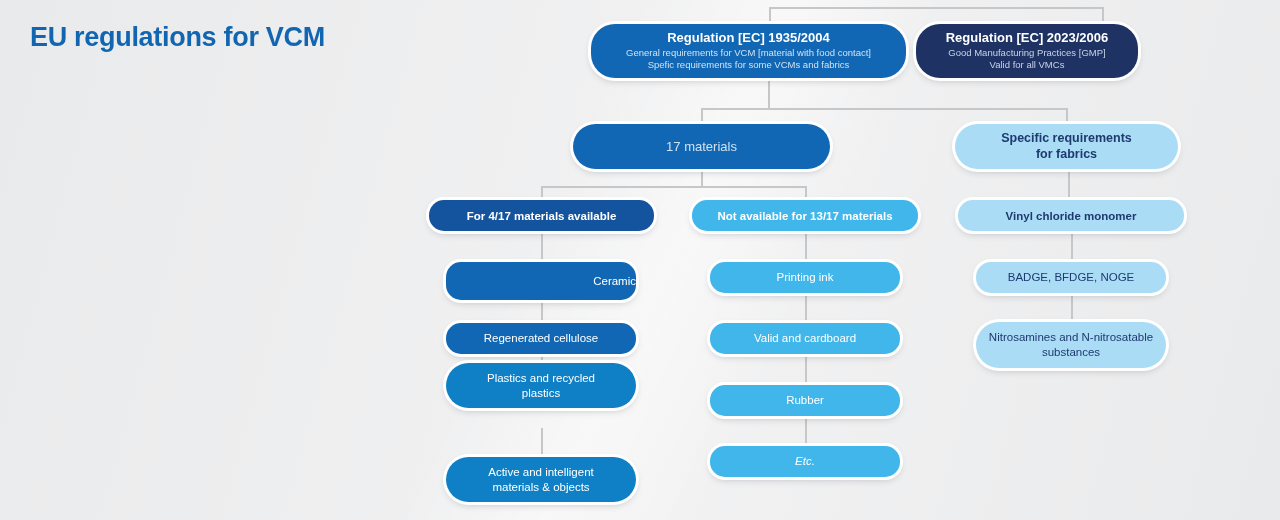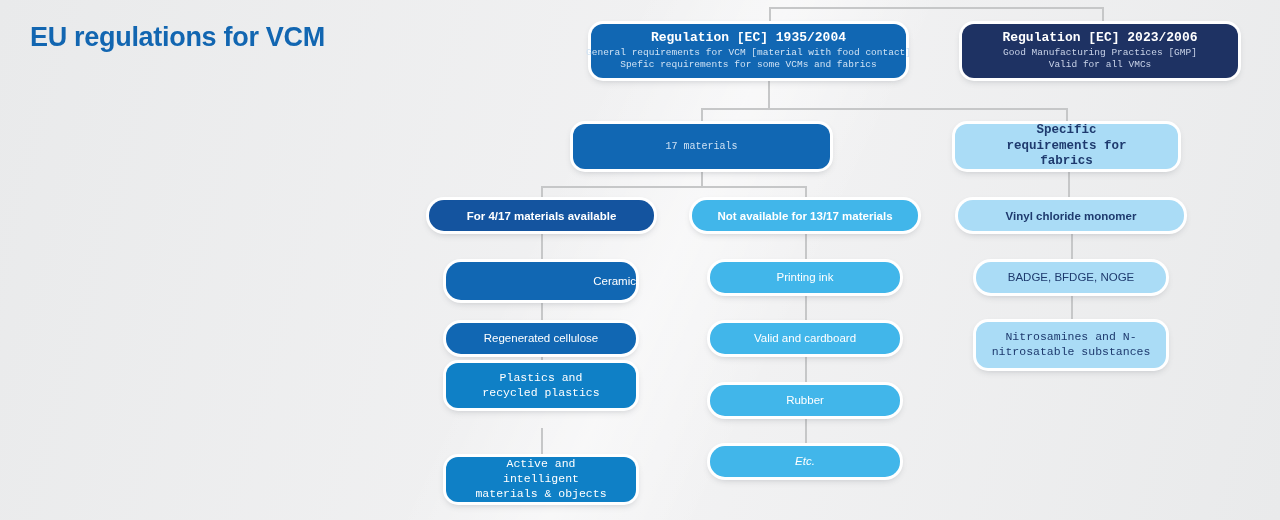--- a/index.html
+++ b/index.html
@@ -18,43 +18,43 @@
   .ln{position:absolute;background:#c6c7c8;z-index:1;}
   .v{width:1.5px;}
   .h{height:1.5px;}
   
   .node{
     position:absolute;z-index:2;box-sizing:border-box;
     display:flex;flex-direction:column;align-items:center;justify-content:center;
     text-align:center;color:#fff;
     box-shadow:0 0 0 3px #ffffff,0 3px 7px rgba(80,85,95,.30);
   }
-  .r12{border-radius:12px;font-family:Liberation Mono, monospace;}
+  .r12{border-radius:24px;}
   .r15{border-radius:15px;}
   .blue{background:#1167b3;}
   .navy{background:#1e3263;}
   .darkblue{background:#14549f;}
   .midblue{background:#0f80c6;}
   .cyan{background:#41b6ea;}
   .light{background:#aadcf6;color:#1e3a6e;}
   .node-title{font-weight:bold;font-size:13px;line-height:1.3;white-space:nowrap;}
   .node-sub{font-size:9.5px;line-height:1.35;color:#cfe2f4;white-space:nowrap;}
   .navy .node-sub{color:#c9d3e8;}
   .mid-title{font-weight:bold;font-size:12.5px;line-height:1.25;}
-  .mid-sub{font-size:10px;color:#cfe2f4;margin-top:0;}
+  .mid-sub{font-size:13px;color:#cfe2f4;margin-top:0;}
   .row3-label{font-weight:bold;font-size:11.5px;white-space:nowrap;}
   .light .row3-label{color:#1e3a6e;}
   .leaf-label{font-size:11.5px;line-height:1.3;}
   .w120{display:inline-block;max-width:120px;}
   .w130{display:inline-block;max-width:132px;}
   .w150{display:inline-block;max-width:150px;}
   .w165{display:inline-block;max-width:165px;}
   
   #n-reg1{left:591px;top:24px;width:315px;height:54px;}
-  #n-reg2{left:962px;top:24px;width:276px;height:54px;}
+  #n-reg2{left:916px;top:24px;width:222px;height:54px;}
   #n-material{left:573px;top:124px;width:257px;height:45px;}
   #n-fabrics{left:955px;top:124px;width:223px;height:45px;}
   #n-available{left:429px;top:200px;width:225px;height:31px;}
   #n-notavail{left:692px;top:200px;width:226px;height:31px;}
   #n-vinyl{left:958px;top:200px;width:226px;height:31px;}
   #n-ceramic{left:446px;top:262px;width:190px;height:38px;align-items:flex-end;}
   #n-regen{left:446px;top:323px;width:190px;height:31px;}
   #n-plastics{left:446px;top:363px;width:190px;height:45px;}
   #n-active{left:446px;top:457px;width:190px;height:45px;}
   #n-printing{left:710px;top:262px;width:190px;height:31px;}

